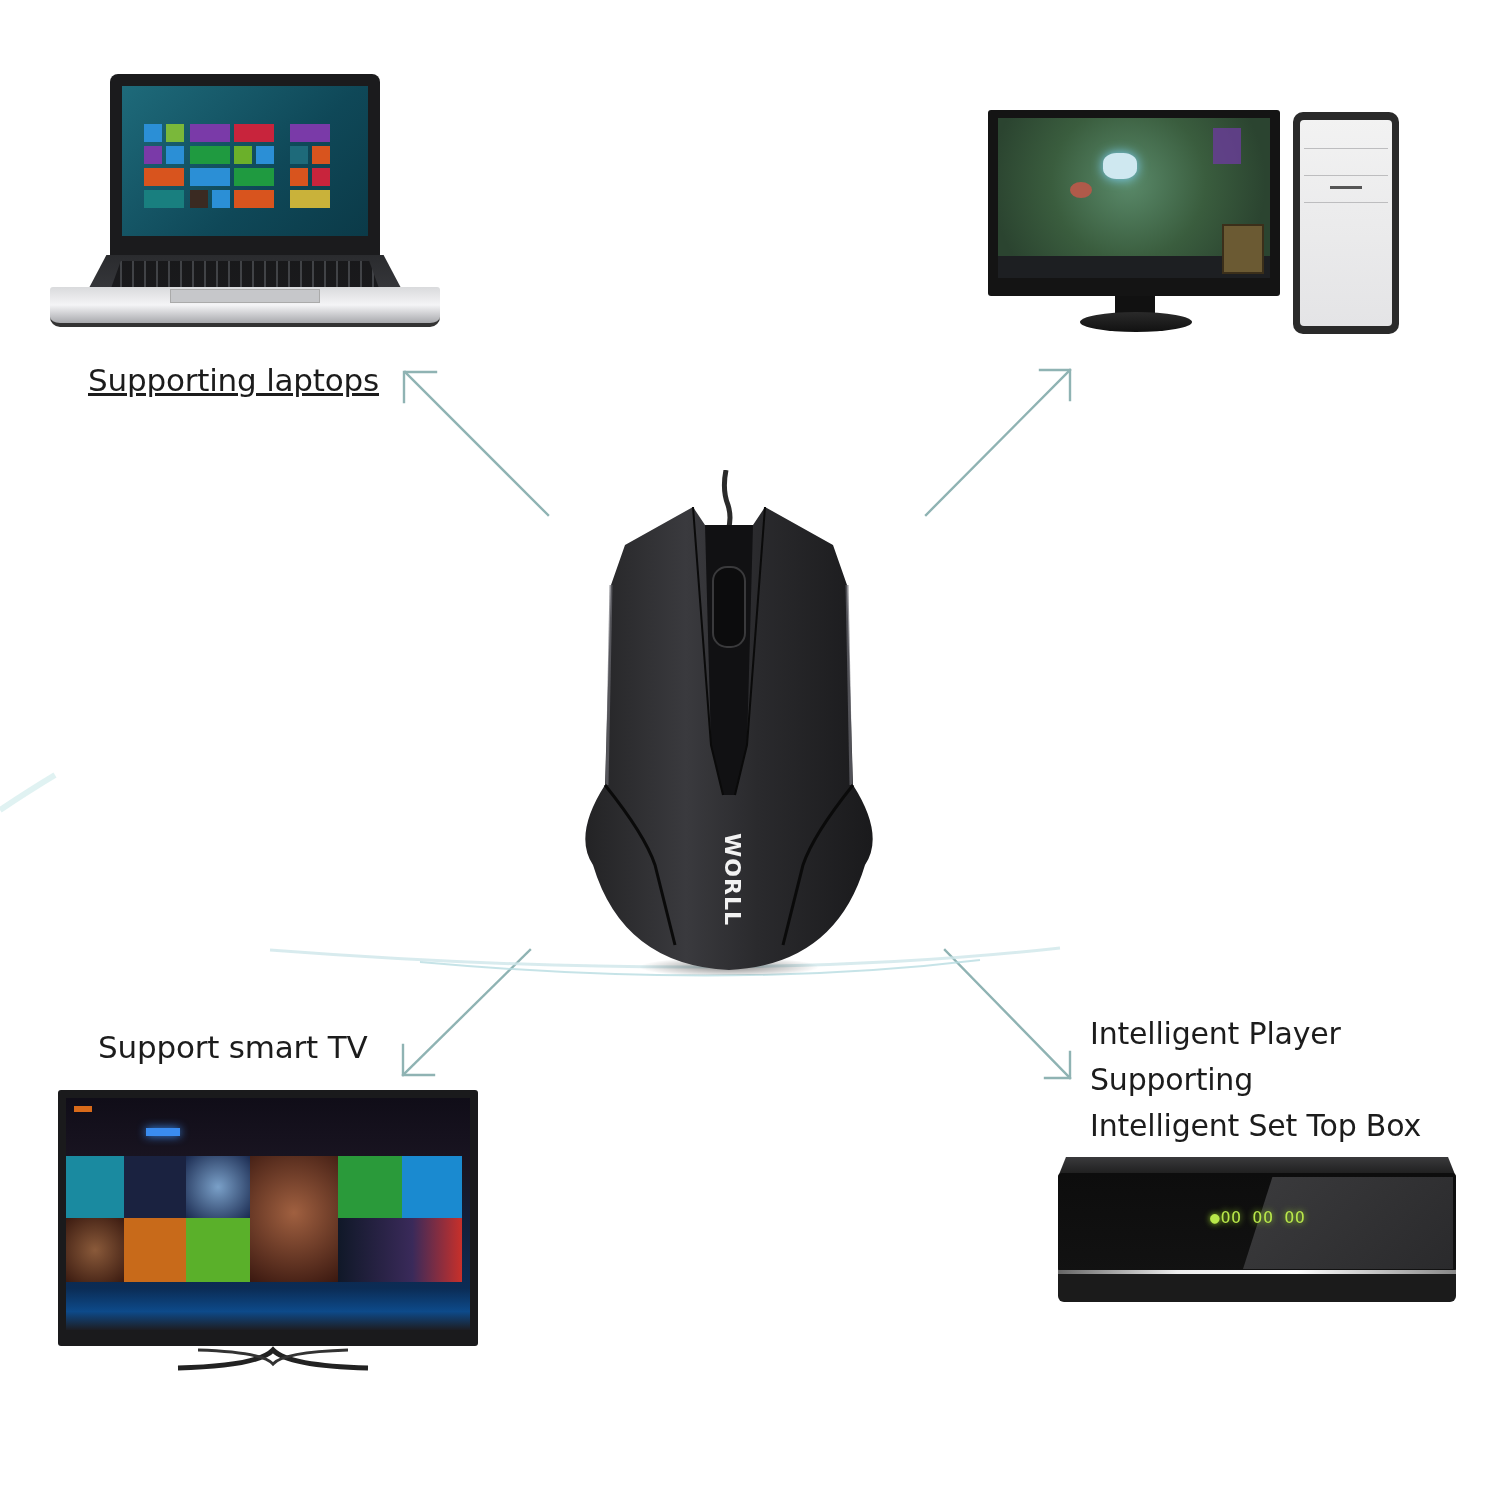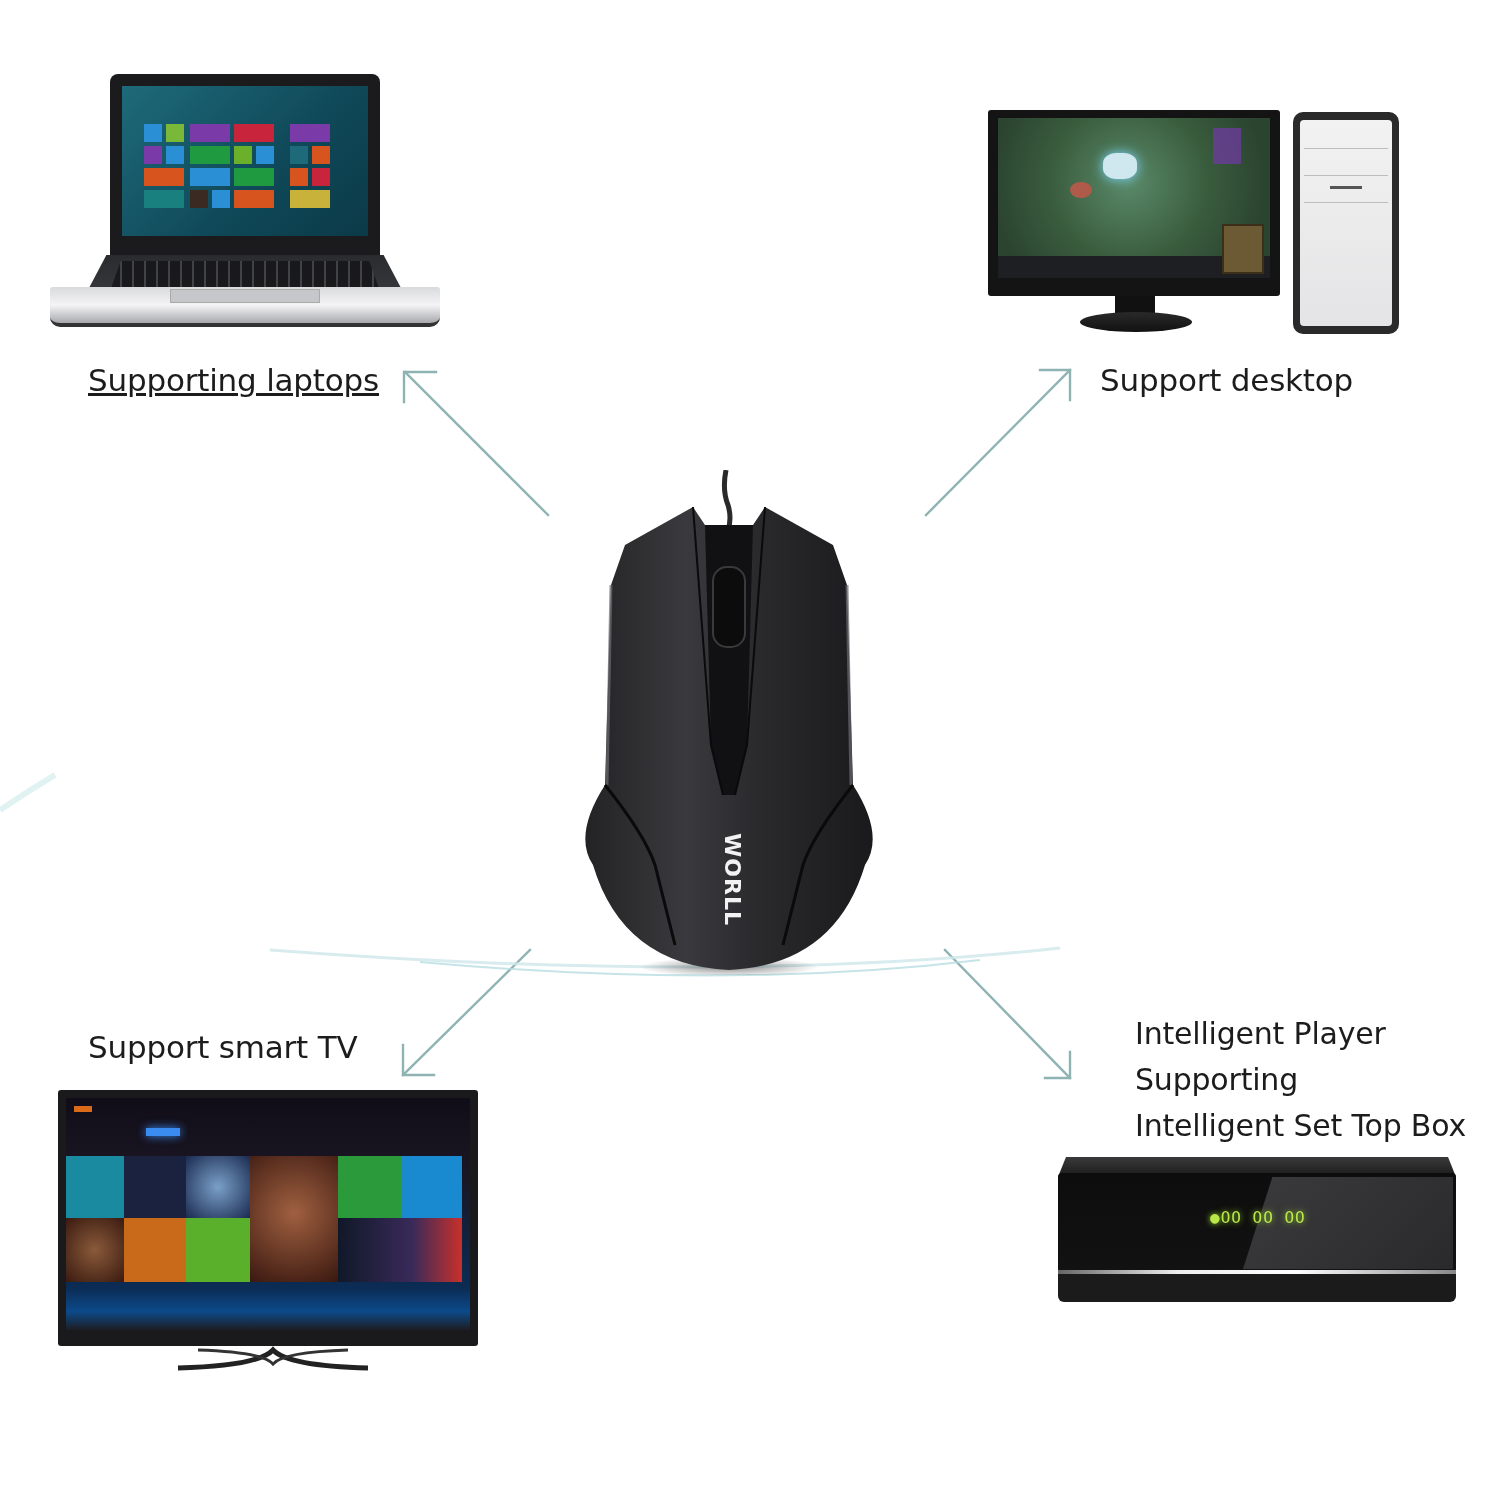--- a/index.html
+++ b/index.html
@@ -82,26 +82,25 @@
     <path d="M270 950 Q 730 985 1060 948"></path>
     <path d="M420 962 Q 730 990 980 960" stroke="#b8dde2" stroke-width="2"></path>
     <path d="M0 810 Q 30 790 55 775" stroke="#d8efef" stroke-width="6"></path>
   </g>
 </svg>
 
 <div class="abs label" style="left:88px; top:356px;text-decoration:underline;">
   <div>Supporting laptops</div>
 </div>
 <div class="abs label" style="left:1100px; top:356px;">
-  <div>Support desktop</div>
-</div>
-<div class="abs label" style="left:88px; top:1023px;">
+</div>
+<div class="abs label" style="left:98px; top:1023px;">
   <div>Support smart TV</div>
 </div>
-<div class="abs label" style="left:1090px; top:1011px; line-height:46px; font-size:30px;margin-left:45px;">
+<div class="abs label" style="left:1090px; top:1011px; line-height:46px; font-size:30px;">
   <div>Intelligent Player Supporting</div>
   <div>Intelligent Set Top Box</div>
 </div>
 
 <div>
   <div class="abs laptop-lid"></div>
   <div class="abs laptop-screen">
     <div class="tile" style="left:22px;top:38px;width:18px;height:18px;background:#2b8fd6"></div>
     <div class="tile" style="left:44px;top:38px;width:18px;height:18px;background:#7ab83a"></div>
     <div class="tile" style="left:68px;top:38px;width:40px;height:18px;background:#7a3aa8"></div>

